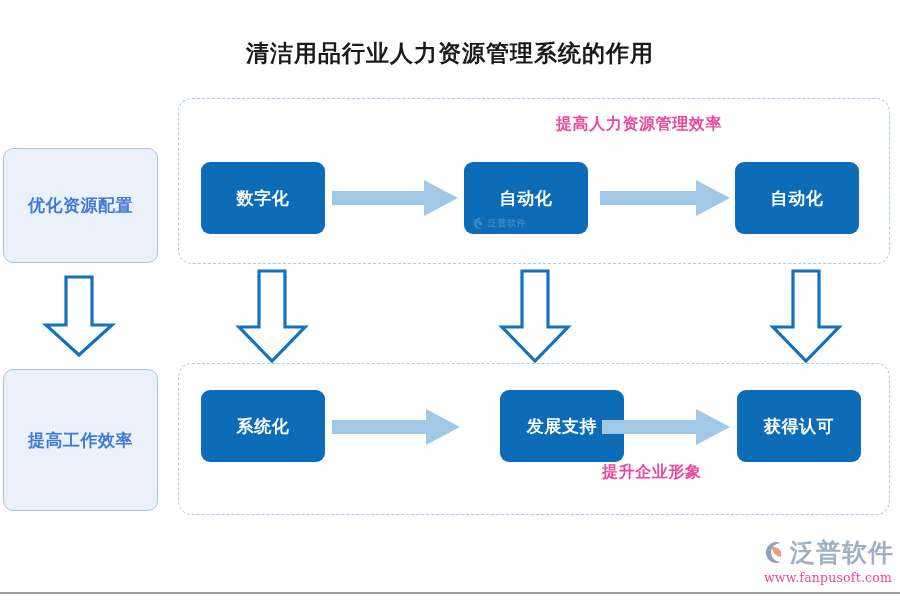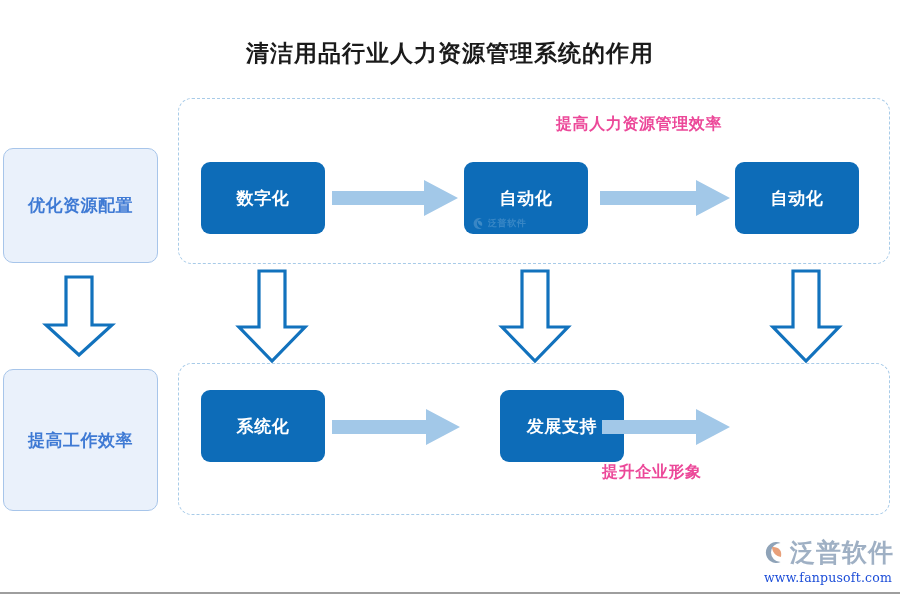--- a/index.html
+++ b/index.html
@@ -147,21 +147,21 @@
   .logo-text {
     font-size: 25px;
     font-weight: bold;
     color: #9fb0c4;
     letter-spacing: 1px;
     white-space: nowrap;
   }
   .logo-url {
     margin-top: 1px;
     font-size: 12.5px;
-    color: #1d4ed8;
+    color: #ec4899;
     font-family: "DejaVu Serif", "Liberation Serif", serif;
     letter-spacing: 0.2px;
     text-align: center;
     white-space: nowrap;
   }
 
   .footer-rule {
     position: absolute;
     left: 0;
     top: 592px;
@@ -247,20 +247,23 @@
   <div class="group bottom"></div>
 
   <div class="pbox r2 c1">
     <span class="ptext">系统化</span>
   </div>
 
   <div class="pbox r2 c2">
     <span class="ptext">发展支持</span>
   </div>
 
+  <div class="pbox r2 c3">
+    <span class="ptext">获得认可</span>
+  </div>
 
   <span class="harrow ha1 ha-r2">
     <svg width="128" height="36" viewBox="0 0 128 36">
       <path d="M0 11 H94 V0 L128 18 L94 36 V25 H0 Z" fill="#a2c8e8"></path>
     </svg>
   </span>
 
   <span class="harrow ha2 ha-r2">
     <svg width="128" height="36" viewBox="0 0 128 36">
       <path d="M0 11 H94 V0 L128 18 L94 36 V25 H0 Z" fill="#a2c8e8"></path>

